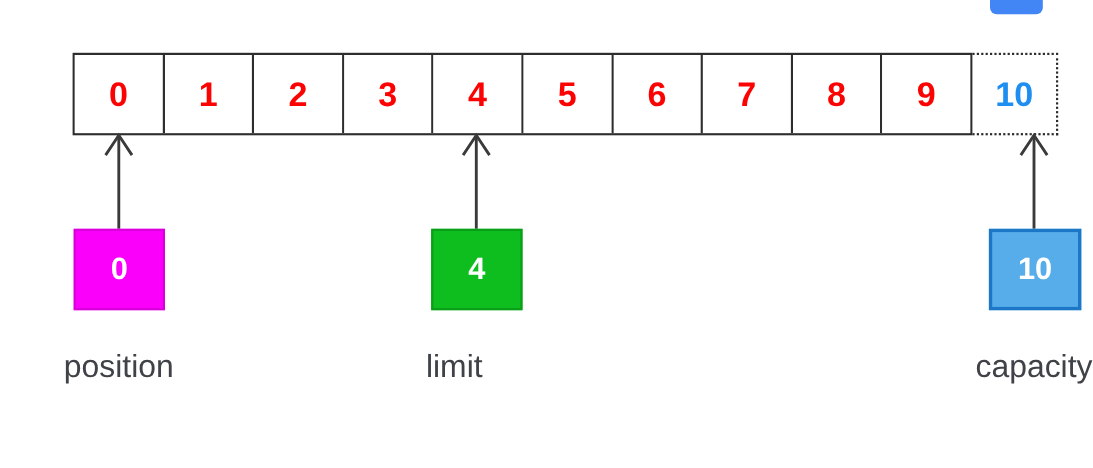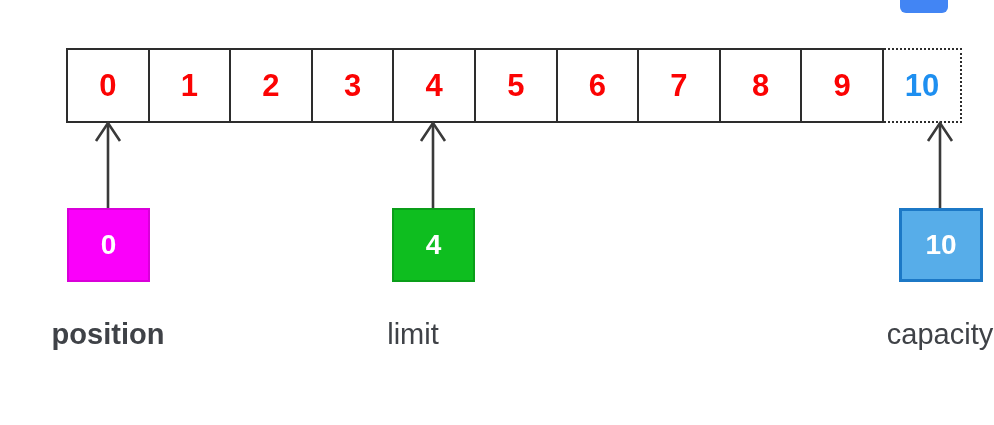--- a/index.html
+++ b/index.html
@@ -112,21 +112,21 @@
   </div>
 
 <div class="buffer-cell-dotted">10</div>
 
 <div id="pointers">
     <div class="pointer-arrow" style="left: 92px;"><svg width="32" height="90" viewBox="0 0 32 90">
         <line x1="16" y1="3" x2="16" y2="88" stroke="#3a3a3a" stroke-width="2.6"></line>
         <polyline points="4,21 16,3 28,21" fill="none" stroke="#3a3a3a" stroke-width="2.6"></polyline>
       </svg></div>
     <div class="pointer-box" style="left: 67px; width: 83px; background: rgb(250, 0, 250); border: 2px solid rgb(217, 0, 217);">0</div>
-    <div class="pointer-label" style="left: 108px; font-weight: bold;">position</div>
+    <div class="pointer-label" style="left: 108px;">position</div>
     <div class="pointer-arrow" style="left: 417px;"><svg width="32" height="90" viewBox="0 0 32 90">
         <line x1="16" y1="3" x2="16" y2="88" stroke="#3a3a3a" stroke-width="2.6"></line>
         <polyline points="4,21 16,3 28,21" fill="none" stroke="#3a3a3a" stroke-width="2.6"></polyline>
       </svg></div>
     <div class="pointer-box" style="left: 392px; width: 83px; background: rgb(14, 190, 31); border: 2px solid rgb(10, 158, 25);">4</div>
     <div class="pointer-label" style="left: 413px;">limit</div>
     <div class="pointer-arrow" style="left: 924px;"><svg width="32" height="90" viewBox="0 0 32 90">
         <line x1="16" y1="3" x2="16" y2="88" stroke="#3a3a3a" stroke-width="2.6"></line>
         <polyline points="4,21 16,3 28,21" fill="none" stroke="#3a3a3a" stroke-width="2.6"></polyline>
       </svg></div>

